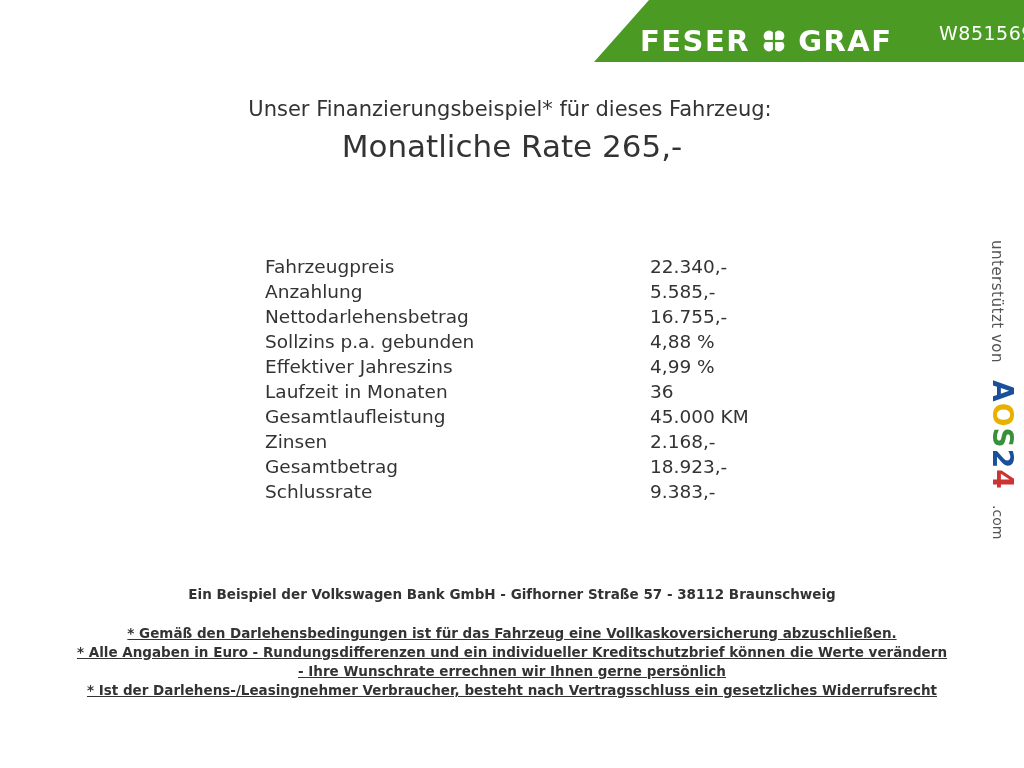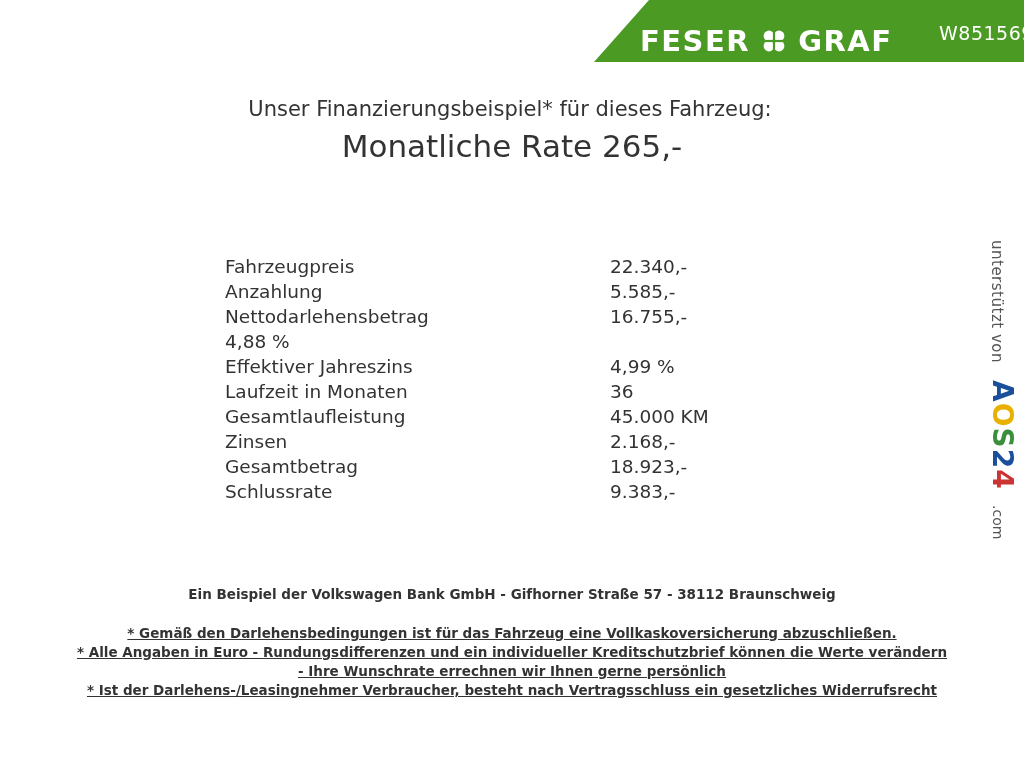--- a/index.html
+++ b/index.html
@@ -89,20 +89,21 @@
     top: 256px;
     left: 225px;
     width: 620px;
   }
   .detail-row {
     display: flex;
     height: 25px;
     align-items: flex-start;
     font-size: 18.5px;
     color: #333333;
+    margin-left: 40px;
   }
   .detail-label {
     width: 385px;
     white-space: nowrap;
   }
   .detail-value {
     white-space: nowrap;
   }
 
   
@@ -208,20 +209,21 @@
   </div>
   <div class="detail-row">
     <span class="detail-label">Anzahlung</span>
     <span class="detail-value">5.585,-</span>
   </div>
   <div class="detail-row">
     <span class="detail-label">Nettodarlehensbetrag</span>
     <span class="detail-value">16.755,-</span>
   </div>
   <div class="detail-row">
+    <span class="detail-label">Sollzins p.a. gebunden</span>
     <span class="detail-value">4,88 %</span>
   </div>
   <div class="detail-row">
     <span class="detail-label">Effektiver Jahreszins</span>
     <span class="detail-value">4,99 %</span>
   </div>
   <div class="detail-row">
     <span class="detail-label">Laufzeit in Monaten</span>
     <span class="detail-value">36</span>
   </div>

